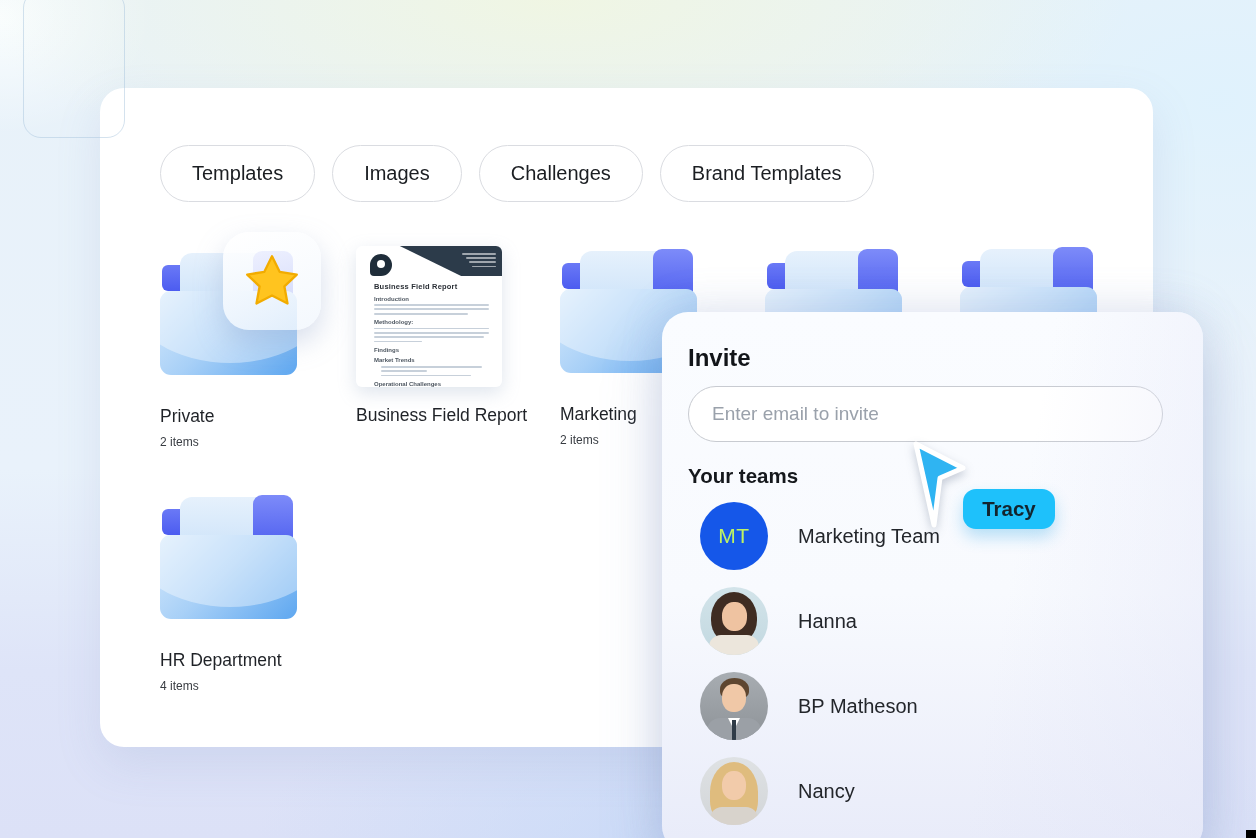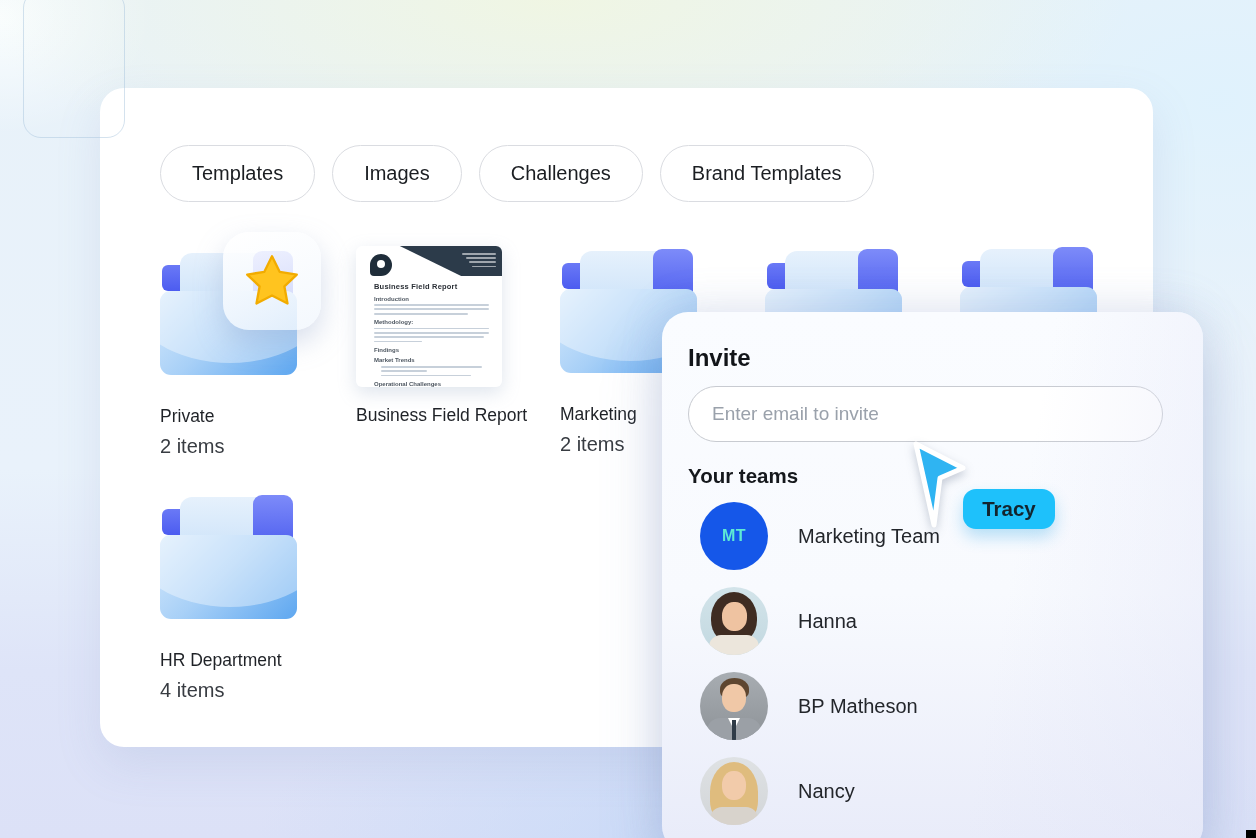--- a/index.html
+++ b/index.html
@@ -19,21 +19,21 @@
     box-shadow:0 18px 45px rgba(125,145,190,0.16);z-index:1;}
   
   .tabs{position:absolute;left:160px;top:145px;width:937px;height:60px;display:flex;gap:17px;
     overflow:hidden;white-space:nowrap;z-index:3;}
   .pill{flex:0 0 auto;height:57px;padding:0 31px;border-radius:29px;background:#fff;border:1.5px solid #DADCE1;
     font-size:20px;color:#1B1E22;display:flex;align-items:center;cursor:pointer;}
   .pill--active{background:#E7EAFC;border-color:#C6CDF6;color:#3A33F1;font-weight:500;}
   
   .gcard{position:absolute;width:200px;z-index:2;}
   .gcard .name{font-size:17.5px;font-weight:500;color:#1F2227;margin-top:31px;}
-  .gcard .count{font-size:20px;color:#383C42;margin-top:8px;}
+  .gcard .count{font-size:12px;color:#383C42;margin-top:8px;}
   .gcard--doc .name{margin-top:18px;font-weight:400;}
   .pos-private{left:160px;top:253px;}
   .pos-report{left:356px;top:246px;}
   .pos-marketing{left:560px;top:251px;}
   .pos-folder4{left:765px;top:251px;}
   .pos-folder5{left:960px;top:249px;}
   .pos-hr{left:160px;top:497px;}
   
   .folder{position:relative;width:137px;height:122px;}
   .folder i{position:absolute;display:block;}
@@ -73,21 +73,21 @@
   .p-input{position:absolute;left:26px;top:74px;width:475px;height:56px;border-radius:28px;border:1.5px solid #C8CBD1;
     background:#fff;padding:0 23px;font-size:19px;color:#2A2E34;outline:none;}
   .p-input::placeholder{color:#9AA1AB;}
   .p-teams{position:absolute;left:26px;top:152px;font-size:20.5px;font-weight:600;color:#15181C;}
   .rows{position:absolute;left:38px;top:190px;right:26px;z-index:1;}
   .trow{display:flex;align-items:center;height:68px;margin-bottom:17px;cursor:pointer;}
   .tname{margin-left:30px;font-size:20px;color:#23262B;}
   .avatar{position:relative;width:68px;height:68px;border-radius:50%;overflow:hidden;flex:0 0 auto;}
   .avatar .initials{display:none;}
   .avatar--initials{background:#1557E9;display:flex;align-items:center;justify-content:center;}
-  .avatar--initials .initials{display:block;color:#5eead4;font-size:16px;font-weight:bold;letter-spacing:0.5px;}
+  .avatar--initials .initials{display:block;color:#bef264;font-size:21px;font-weight:normal;letter-spacing:0.5px;}
   .avatar i{position:absolute;display:block;}
   .hair{z-index:1;}.face{z-index:2;}.torso{z-index:3;}
   .avatar--brunette{background:linear-gradient(180deg,#D3E4EA,#C2D8E0);}
   .avatar--brunette .hair{left:11px;top:5px;width:46px;height:52px;border-radius:50% 50% 46% 46%;background:#3F2C22;}
   .avatar--brunette .face{left:22px;top:15px;width:25px;height:29px;border-radius:46%;background:#EFC3A1;}
   .avatar--brunette .torso{left:9px;bottom:-6px;width:50px;height:26px;border-radius:12px 12px 0 0;background:#ECE6DC;}
   .avatar--suit{background:linear-gradient(180deg,#A8ADB2,#8D9297);}
   .avatar--suit .hair{left:20px;top:6px;width:29px;height:22px;border-radius:50% 50% 40% 40%;background:#5E4630;}
   .avatar--suit .face{left:22px;top:12px;width:24px;height:28px;border-radius:46%;background:#F0C8A7;}
   .avatar--suit .torso{left:7px;bottom:-6px;width:54px;height:28px;border-radius:13px 13px 0 0;background:#9BA0A6;}

